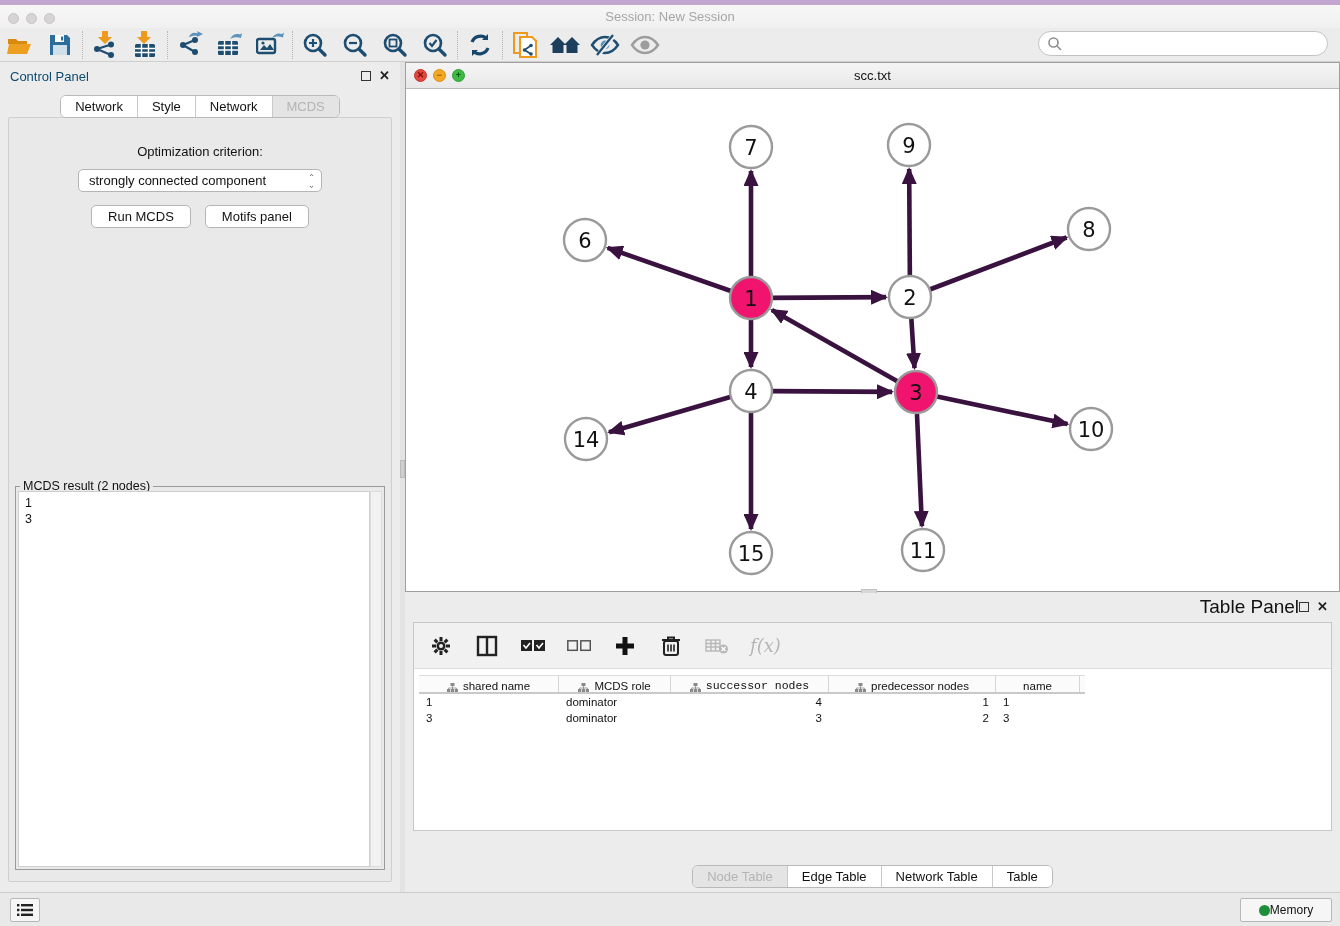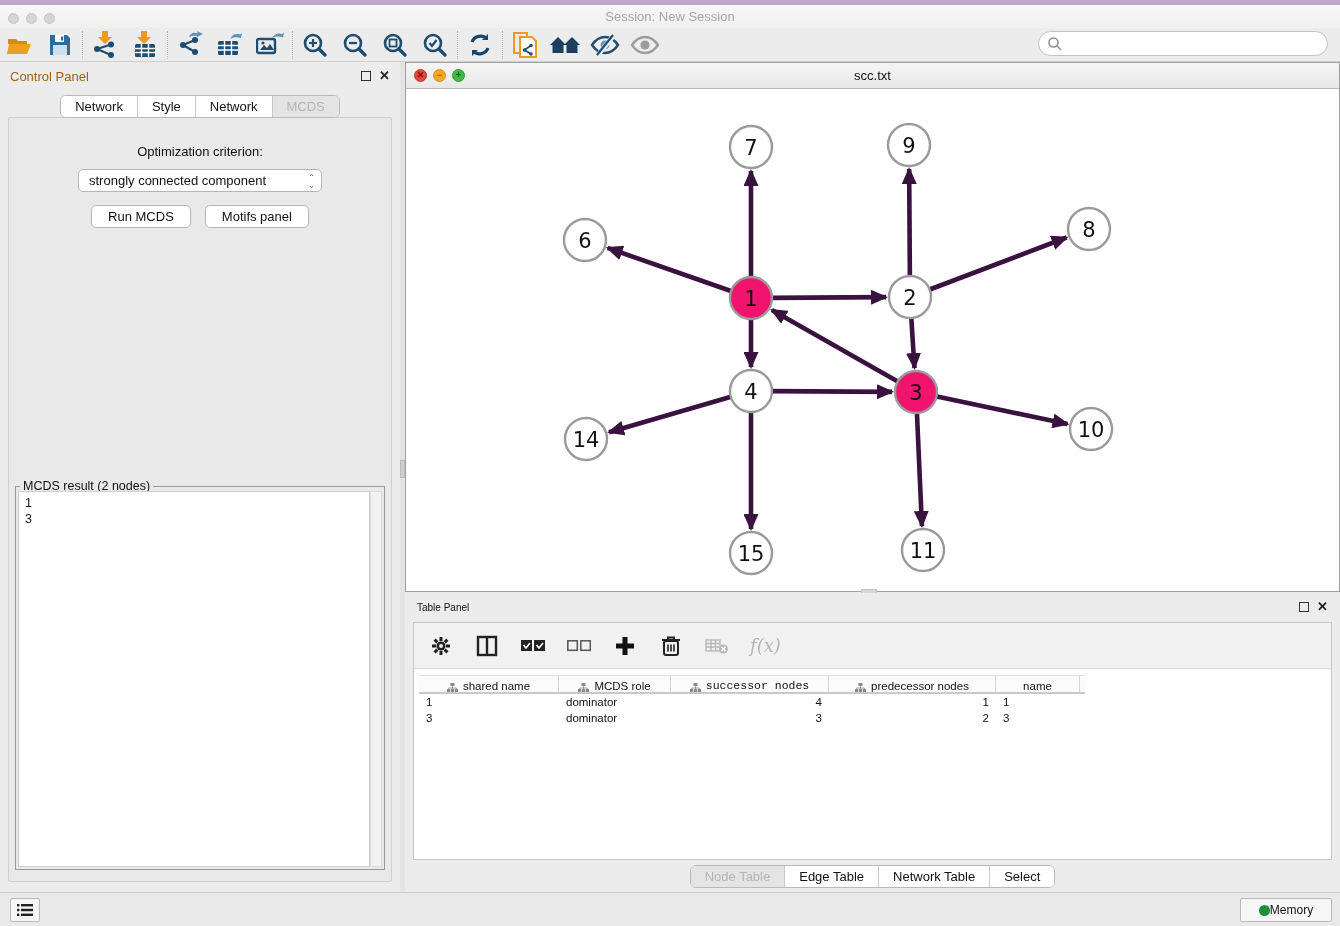--- a/index.html
+++ b/index.html
@@ -13,21 +13,21 @@
   .traffic-inactive span { width:11px; height:11px; border-radius:50%; background:#d6d4d4; border:1px solid #c6c4c4; display:block; }
   
   .toolbar { position:absolute; left:0; top:28px; width:1340px; height:34px; background:#ececec; border-bottom:1px solid #cfcfcf; display:flex; align-items:center; }
   .tbtn { width:40px; height:32px; display:flex; align-items:center; justify-content:center; }
   .tsep { width:1px; height:28px; border-left:1px dotted #b5b5b5; margin:0 2px; }
   .searchbox { position:absolute; right:12px; top:3px; width:290px; height:25px; background:#fff; border:1px solid #c3c3c3; border-radius:13px; display:flex; align-items:center; padding-left:8px; }
   .searchbox input { border:none; outline:none; flex:1; font-size:12px; background:transparent; font-family:"Liberation Sans", sans-serif; }
   
   .cpanel { position:absolute; left:0; top:62px; width:400px; height:830px; background:#ececec; }
   .cpanel-head { height:28px; display:flex; align-items:center; padding:0 10px; }
-  .cpanel-head .ptitle { font-size:13px; color:#a16207; flex:1; }
+  .cpanel-head .ptitle { font-size:13px; color:#0c4a6e; flex:1; }
   .panel-ctl { display:flex; gap:8px; align-items:center; }
   .float-glyph { width:10px; height:10px; border:1.5px solid #333; display:inline-block; }
   .close-glyph { font-size:13px; font-weight:bold; color:#222; line-height:10px; }
   .tabgroup { display:flex; border:1px solid #b9b9b9; border-radius:6px; overflow:hidden; background:#fff; }
   .tabgroup .seg { padding:3px 14px; font-size:13px; color:#111; border-right:1px solid #c9c9c9; background:#fff; }
   .tabgroup .seg:last-child { border-right:none; }
   .tabgroup .seg.active { background:#e4e4e4; color:#b4b4b4; }
   .cpanel-tabs { position:absolute; left:0; top:33px; width:100%; display:flex; justify-content:center; z-index:2; }
   .cpanel-body { position:absolute; left:8px; top:55px; width:384px; height:765px; background:#e9e9e9; border:1px solid #cfcfcf; border-radius:2px; }
   .opt-label { text-align:center; margin-top:26px; font-size:13px; color:#111; }
@@ -50,22 +50,22 @@
   .traffic { position:absolute; left:8px; top:6px; display:flex; gap:6px; }
   .traffic .tl { width:13px; height:13px; border-radius:50%; font-size:9px; font-weight:bold; display:flex; align-items:center; justify-content:center; line-height:1; }
   .tl.red { background:#e2463d; border:1px solid #c23731; color:#7e100c; }
   .tl.yellow { background:#f5a623; border:1px solid #d98f16; color:#8a5d00; }
   .tl.green { background:#3db944; border:1px solid #2f9e36; color:#0d5c13; }
   .canvas { position:absolute; left:0; top:26px; right:0; bottom:0; background:#fff; }
   .hgrip { position:absolute; left:455px; bottom:-3px; width:16px; height:5px; background:#d8d8d8; border:1px solid #c2c2c2; }
   
   .tpanel { position:absolute; left:405px; top:593px; width:935px; height:299px; background:#ececec; }
   .tpanel-head { height:28px; display:flex; align-items:center; padding:0 12px; }
-  .tpanel-head .ptitle { font-size:10px; color:#111; flex:1; }
-  .tbox { position:absolute; left:8px; top:29px; width:919px; height:238px; background:#fff; border:1px solid #c7c7c7; }
+  .tpanel-head .ptitle { font-size:19px; color:#111; flex:1;text-align:right; }
+  .tbox { position:absolute; left:8px; top:29px; width:919px; height:209px; background:#fff; border:1px solid #c7c7c7; }
   .ttoolbar { height:46px; background:#f1f1f1; border-bottom:1px solid #ddd; display:flex; align-items:center; padding-left:14px; gap:20px; }
   .ttool { width:26px; height:26px; display:flex; align-items:center; justify-content:center; }
   .fx { font-family:"DejaVu Serif", serif; font-style:italic; font-size:18px; color:#b5b5b5; }
   .grid-head { display:flex; height:19px; border-bottom:2px solid #c9c9c9; background:#fbfbfb; width:666px; margin-left:5px; margin-top:6px; border-top:1px solid #ddd; }
   .gh-cell { display:flex; align-items:flex-end; justify-content:center; gap:5px; font-size:11.5px; color:#111; border-right:1px solid #d5d5d5; }
   .grid-row { display:flex; height:16px; width:666px; margin-left:5px; align-items:center; }
   .gr-cell { font-size:11.5px; color:#111; padding:0 7px; overflow:hidden; white-space:nowrap; }
   .tree-icon { width:11px; height:9px; }
   .tpanel-tabs { position:absolute; left:0; bottom:4px; width:100%; display:flex; justify-content:center; }
   
@@ -533,21 +533,21 @@
           <div class="gr-cell" style="width: 167px; text-align: right;">2</div>
           <div class="gr-cell" style="width: 84px; text-align: left;">3</div>
         </div>
       </div>
   </div>
   <div class="tpanel-tabs">
     <div class="tabgroup">
       <span class="seg active">Node Table</span>
       <span class="seg">Edge Table</span>
       <span class="seg">Network Table</span>
-      <span class="seg">Select</span>
+      <span class="seg">Table</span>
     </div>
   </div>
 </div>
 
 <div class="statusbar">
   <div class="sq-btn" style="left:10px; width:30px;">
     <svg width="16" height="14" viewBox="0 0 16 14">
         <g fill="#222">
           <rect x="0" y="1" width="2.4" height="2.4"></rect>
           <rect x="4" y="1" width="12" height="2.4"></rect>

